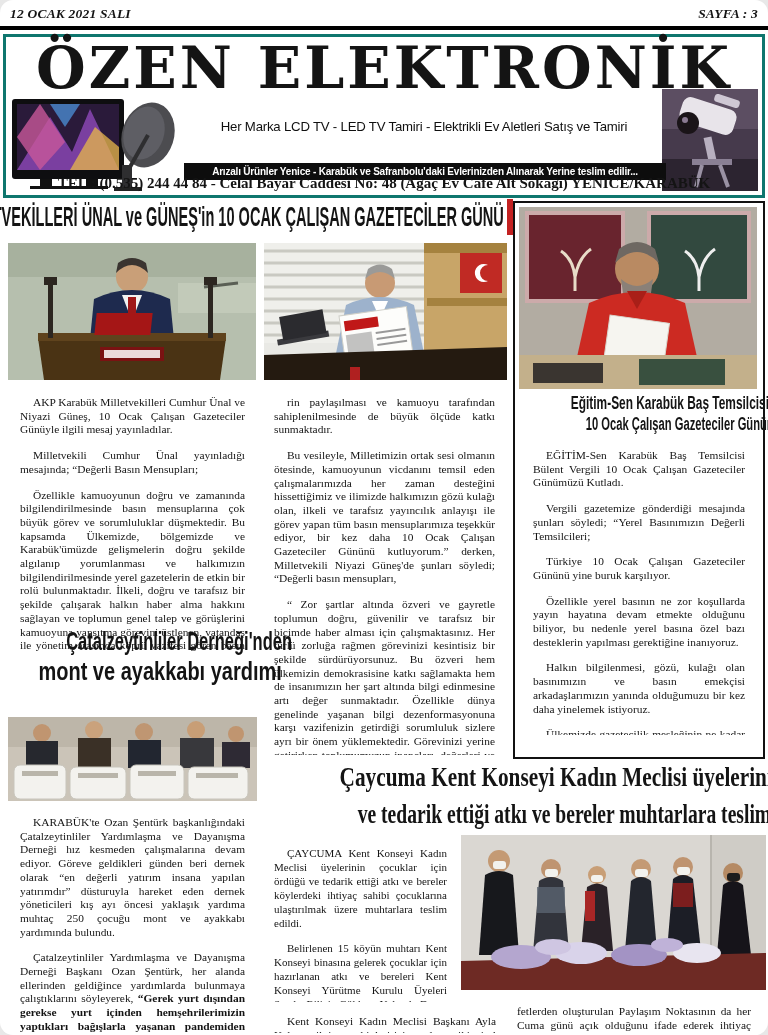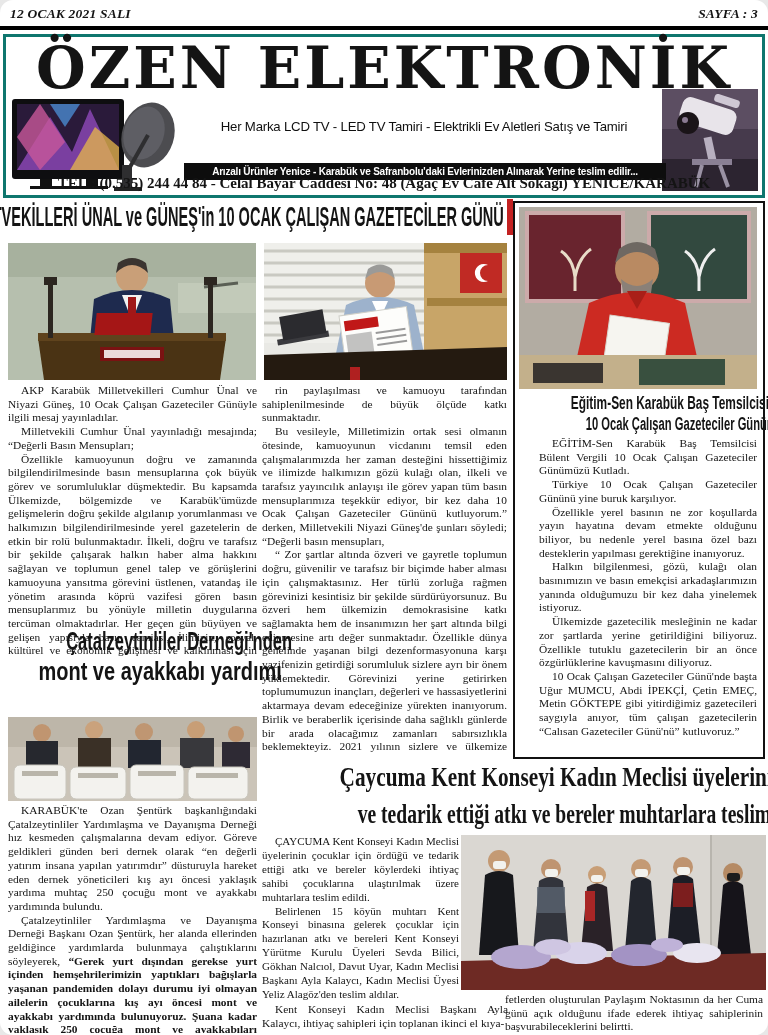--- a/index.html
+++ b/index.html
@@ -26,21 +26,21 @@
   .hl-flex{display:flex;justify-content:center;align-items:center;overflow:visible;}
   .hl-main{font-family:"Liberation Sans",sans-serif;font-weight:bold;font-size:28px;
            white-space:nowrap;transform:scaleX(.52);transform-origin:center;}
   .hl-sub{font-family:"Liberation Sans",sans-serif;font-weight:bold;white-space:nowrap;
           transform-origin:center;display:inline-block;}
   .hl-serif{font-family:"Liberation Serif",serif;font-weight:bold;white-space:nowrap;
             transform-origin:center;display:inline-block;}
 
   
   .body-col{font:11.4px/13.7px "Liberation Serif",serif;text-align:justify;overflow:hidden;}
-  .body-col p{margin:0;text-indent:13px;}
+  .body-col p{margin:12px;text-indent:13px;}
   .bold{font-weight:bold;}
 
   .right-box{border:2px solid #111;background:#fff;}
   .photo{display:block;}
   .red-bar{background:#c32222;}
 </style>
 </head>
 <body>
 
 <div class="page">
@@ -223,22 +223,23 @@
           <rect x="88" y="112" width="60" height="42" fill="#f6f5f0" stroke="#d8d5cc"></rect>
         </g>
       <rect x="0" y="148" width="238" height="34" fill="#c3b08b"></rect>
       <rect x="120" y="152" width="86" height="26" fill="#39503f"></rect>
       <rect x="14" y="156" width="70" height="20" fill="#3a3530"></rect>
     </svg>
     <div style="text-align:center;line-height:20px;margin-top:2px;">
       <span class="hl-sub" style="font-size:17.5px;transform:scaleX(.68);">Eğitim-Sen Karabük Baş Temsilcisi Vergili</span><br>
       <span class="hl-sub" style="font-size:17.5px;transform:scaleX(.64);">10 Ocak Çalışan Gazeteciler Günümüzü Kutladı</span>
     </div>
-    <div class="body-col" style="padding:2px 6px 0 24px;height:298px;">
+    <div class="body-col" style="padding:2px 6px 0 6px;height:298px;">
       <p>EĞİTİM-Sen Karabük Baş Temsilcisi Bülent Vergili 10 Ocak Çalışan Gazeteciler Günümüzü Kutladı.</p>
+      <p>Vergili gazetemize gönderdiği mesajında şunları söyledi; “Yerel Basınımızın Değerli Temsilcileri;</p>
       <p>Türkiye 10 Ocak Çalışan Gazeteciler Gününü yine buruk karşılıyor.</p>
       <p>Özellikle yerel basının ne zor koşullarda yayın hayatına devam etmekte olduğunu biliyor, bu nedenle yerel basına özel bazı desteklerin yapılması gerektiğine inanıyoruz.</p>
       <p>Halkın bilgilenmesi, gözü, kulağı olan basınımızın ve basın emekçisi arkadaşlarımızın yanında olduğumuzu bir kez daha yinelemek istiyoruz.</p>
       <p>Ülkemizde gazetecilik mesleğinin ne kadar zor şartlarda yerine getirildiğini biliyoruz. Özellikle tutuklu gazetecilerin bir an önce özgürlüklerine kavuşmasını diliyoruz.</p>
       <p>10 Ocak Çalışan Gazeteciler Günü'nde başta Uğur MUMCU, Abdi İPEKÇİ, Çetin EMEÇ, Metin GÖKTEPE gibi yitirdiğimiz gazetecileri saygıyla anıyor, tüm çalışan gazetecilerin “Çalışan Gazeteciler Günü'nü” kutluyoruz.”</p>
     </div>
   </div>
 
   <div class="abs" style="left:258px;top:760px;width:508px;text-align:center;line-height:33px;">
     <span class="hl-serif" style="font-size:28px;transform:scaleX(.76);">Çaycuma Kent Konseyi Kadın Meclisi üyelerinin ördüğü</span><br>

